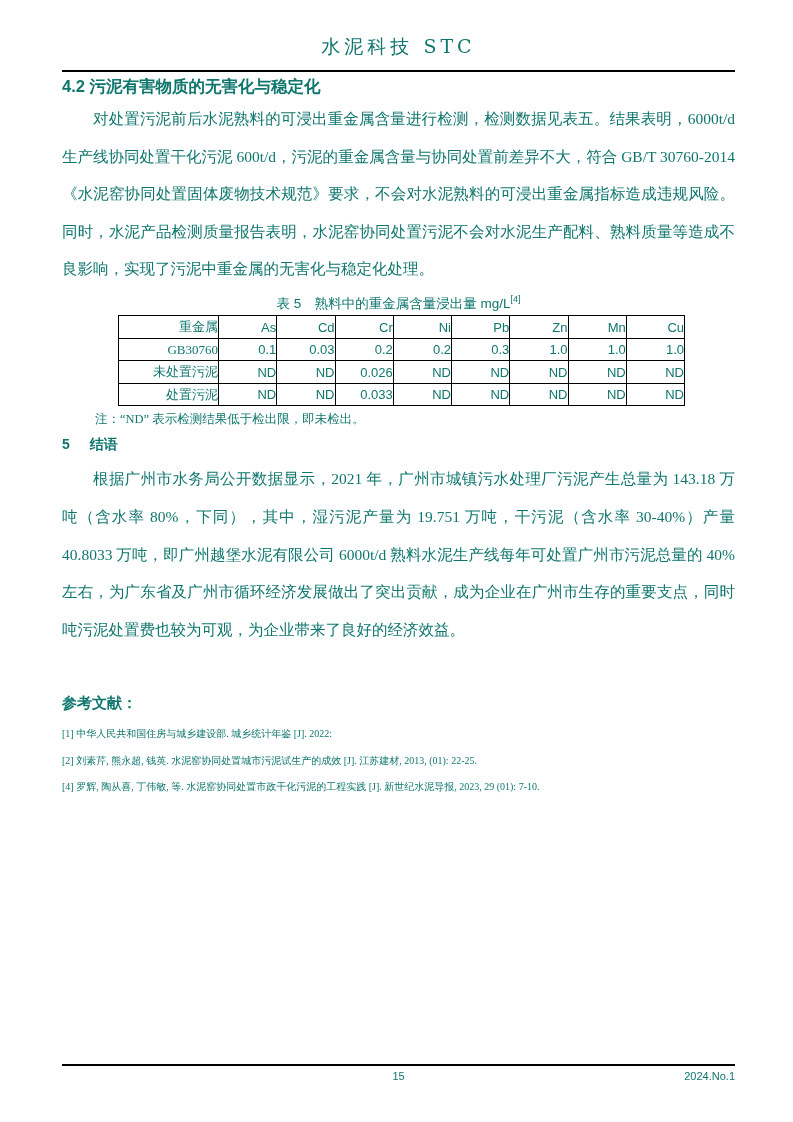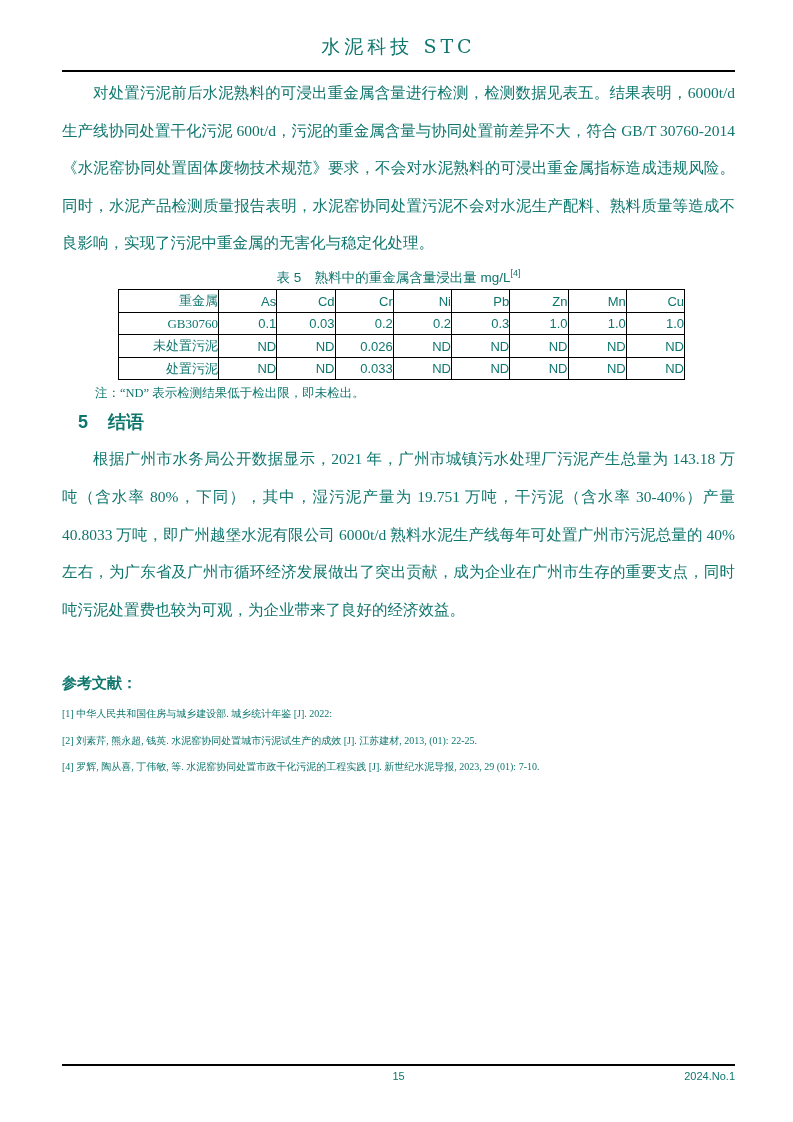--- a/index.html
+++ b/index.html
@@ -39,21 +39,21 @@
     font-size:13px;
   }
   table.hm td{
     border:1.4px solid #000;text-align:right;
     padding:1.5px 0;height:18.5px;
   }
   table.hm td.rowlabel{font-family:"Liberation Serif","DejaVu Serif",serif;}
   .tbl-note{font-size:12.5px;margin:5px 0 0 33px;}
   .h-5{
     font-family:"Liberation Sans","DejaVu Sans",sans-serif;
-    font-weight:bold;font-size:18px;margin:8px 0 6px 16px;
+    font-weight:bold;font-size:14px;margin:8px 0 6px 0;
   }
   .h-5 .num{margin-right:20px;}
   .refs{margin-top:46px;}
   .refs-heading{
     font-family:"Liberation Sans","DejaVu Sans",sans-serif;
     font-weight:bold;font-size:15px;margin:0 0 8px 0;
   }
   .ref-item{
     font-size:10px;line-height:26.5px;margin:0;
     text-align:left;
@@ -71,20 +71,21 @@
 </style>
 </head>
 <body>
 
 <div class="page">
 
   <div class="journal-header">水泥科技 STC</div>
 
   <hr class="header-rule">
 
+  <div class="h-42">4.2 污泥有害物质的无害化与稳定化</div>
 
   <p class="body-para">对处置污泥前后水泥熟料的可浸出重金属含量进行检测，检测数据见表五。结果表明，6000t/d 生产线协同处置干化污泥 600t/d，污泥的重金属含量与协同处置前差异不大，符合 GB/T 30760-2014《水泥窑协同处置固体废物技术规范》要求，不会对水泥熟料的可浸出重金属指标造成违规风险。同时，水泥产品检测质量报告表明，水泥窑协同处置污泥不会对水泥生产配料、熟料质量等造成不良影响，实现了污泥中重金属的无害化与稳定化处理。</p>
 
   <div class="tbl-caption"><span>表 5　熟料中的重金属含量浸出量 mg/L</span><sup>[4]</sup></div>
 
   <table class="hm">
     <colgroup>
       <col style="width:100px">
       <col span="8" style="width:58.25px">
     </colgroup>

